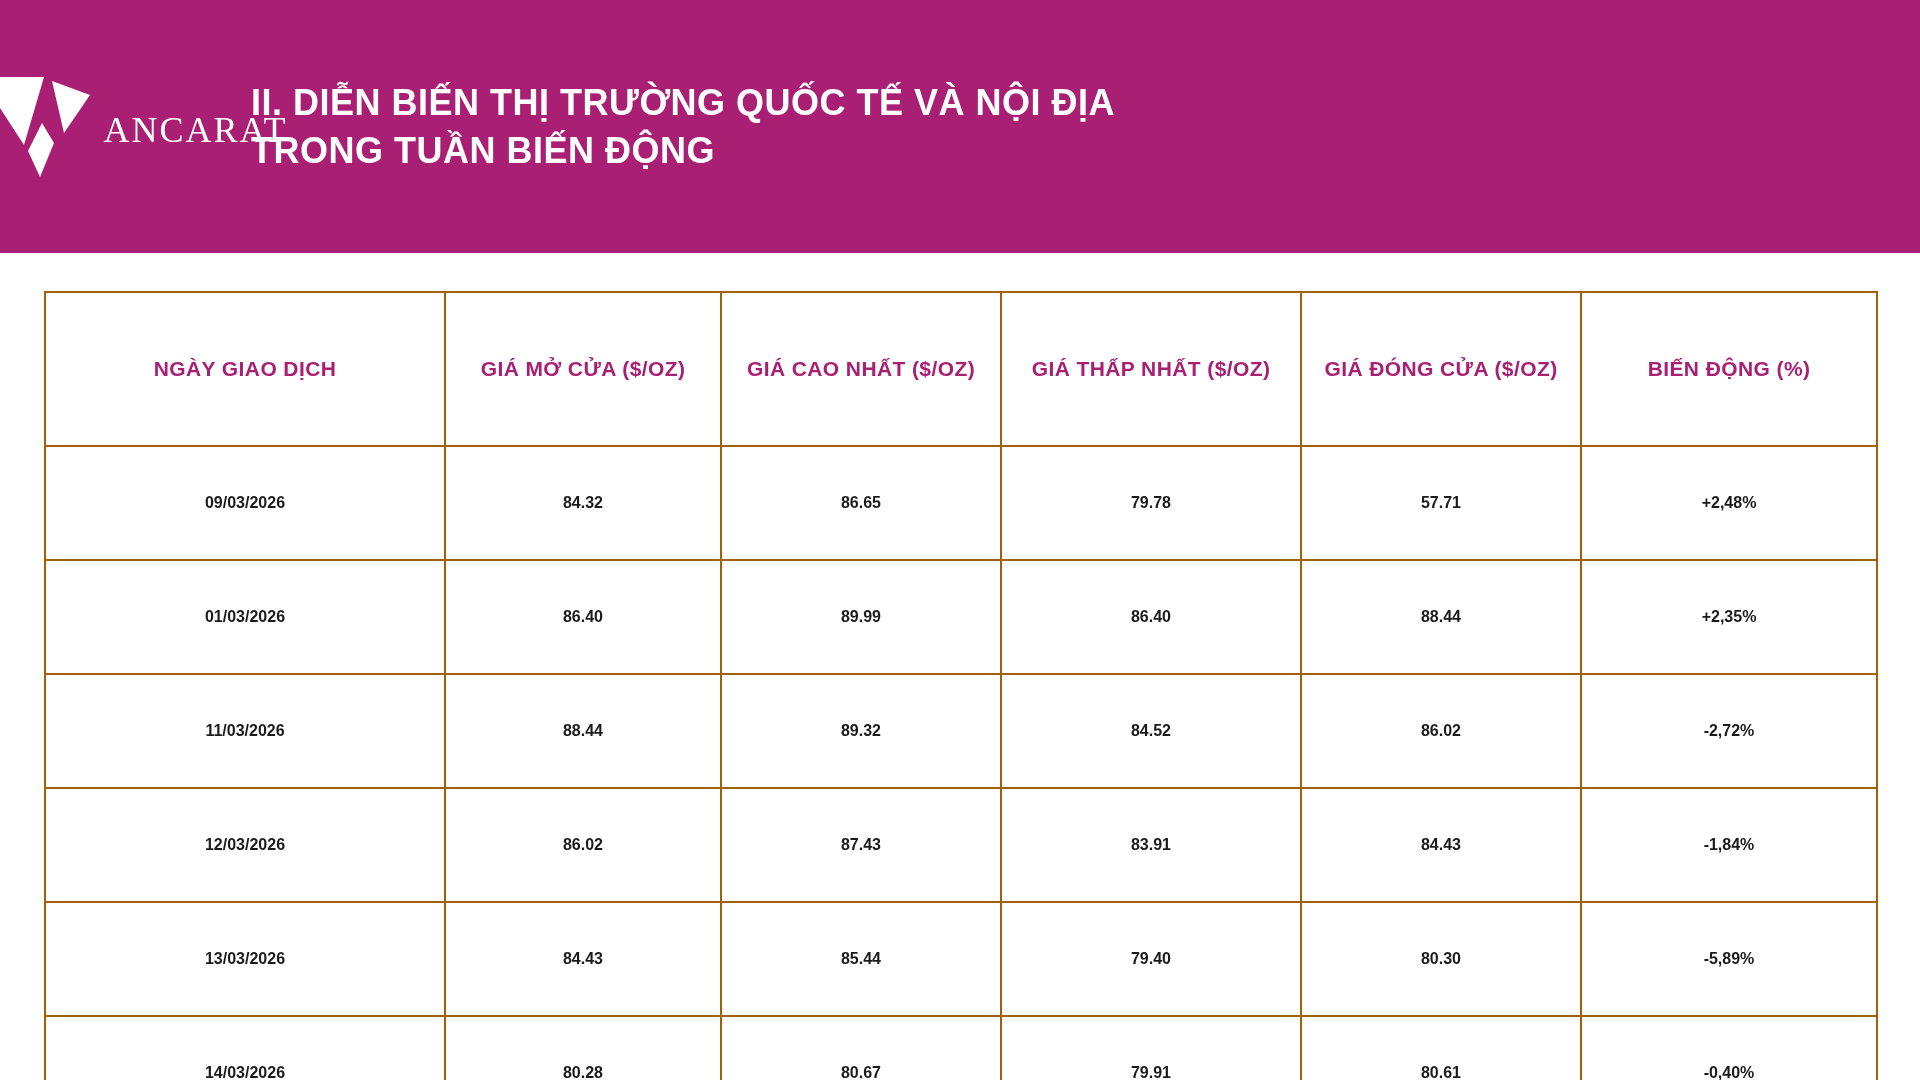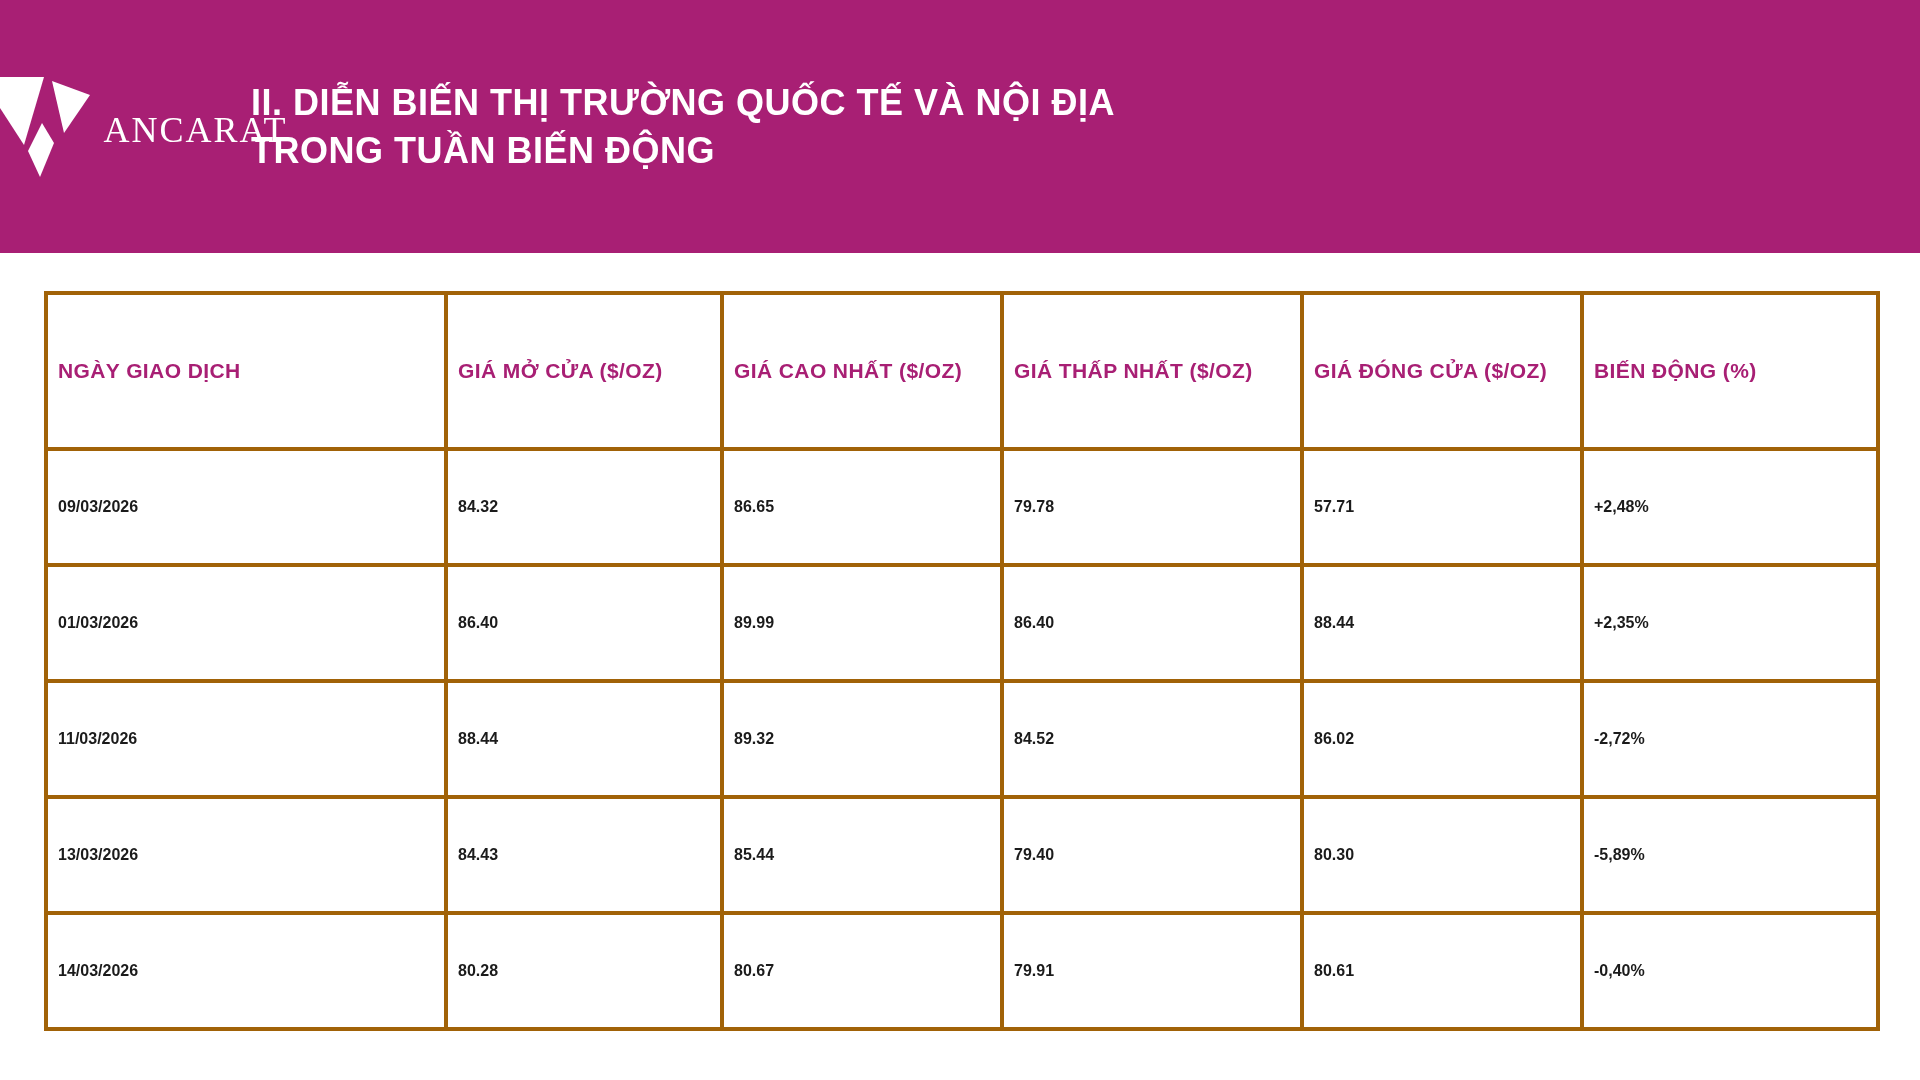--- a/index.html
+++ b/index.html
@@ -64,22 +64,22 @@
     padding: 38px 44px 0 44px;
     box-sizing: border-box;
   }
   table.price-table {
     width: 1832px;
     border-collapse: collapse;
     table-layout: fixed;
   }
   table.price-table th,
   table.price-table td {
-    border: 4px solid #a16207;
-    text-align: left;
+    border: 2px solid #a16207;
+    text-align: center;
     vertical-align: middle;
   }
   table.price-table th {
     color: #A81F74;
     font-size: 21px;
     font-weight: 700;
     letter-spacing: 0.4px;
     height: 140px;
     padding: 6px 10px;
     line-height: 1.32;
@@ -155,20 +155,28 @@
       </tr>
       <tr>
         <td>11/03/2026</td>
         <td>88.44</td>
         <td>89.32</td>
         <td>84.52</td>
         <td>86.02</td>
         <td>-2,72%</td>
       </tr>
       <tr>
+        <td>12/03/2026</td>
+        <td>86.02</td>
+        <td>87.43</td>
+        <td>83.91</td>
+        <td>84.43</td>
+        <td>-1,84%</td>
+      </tr>
+      <tr>
         <td>13/03/2026</td>
         <td>84.43</td>
         <td>85.44</td>
         <td>79.40</td>
         <td>80.30</td>
         <td>-5,89%</td>
       </tr>
       <tr>
         <td>14/03/2026</td>
         <td>80.28</td>

